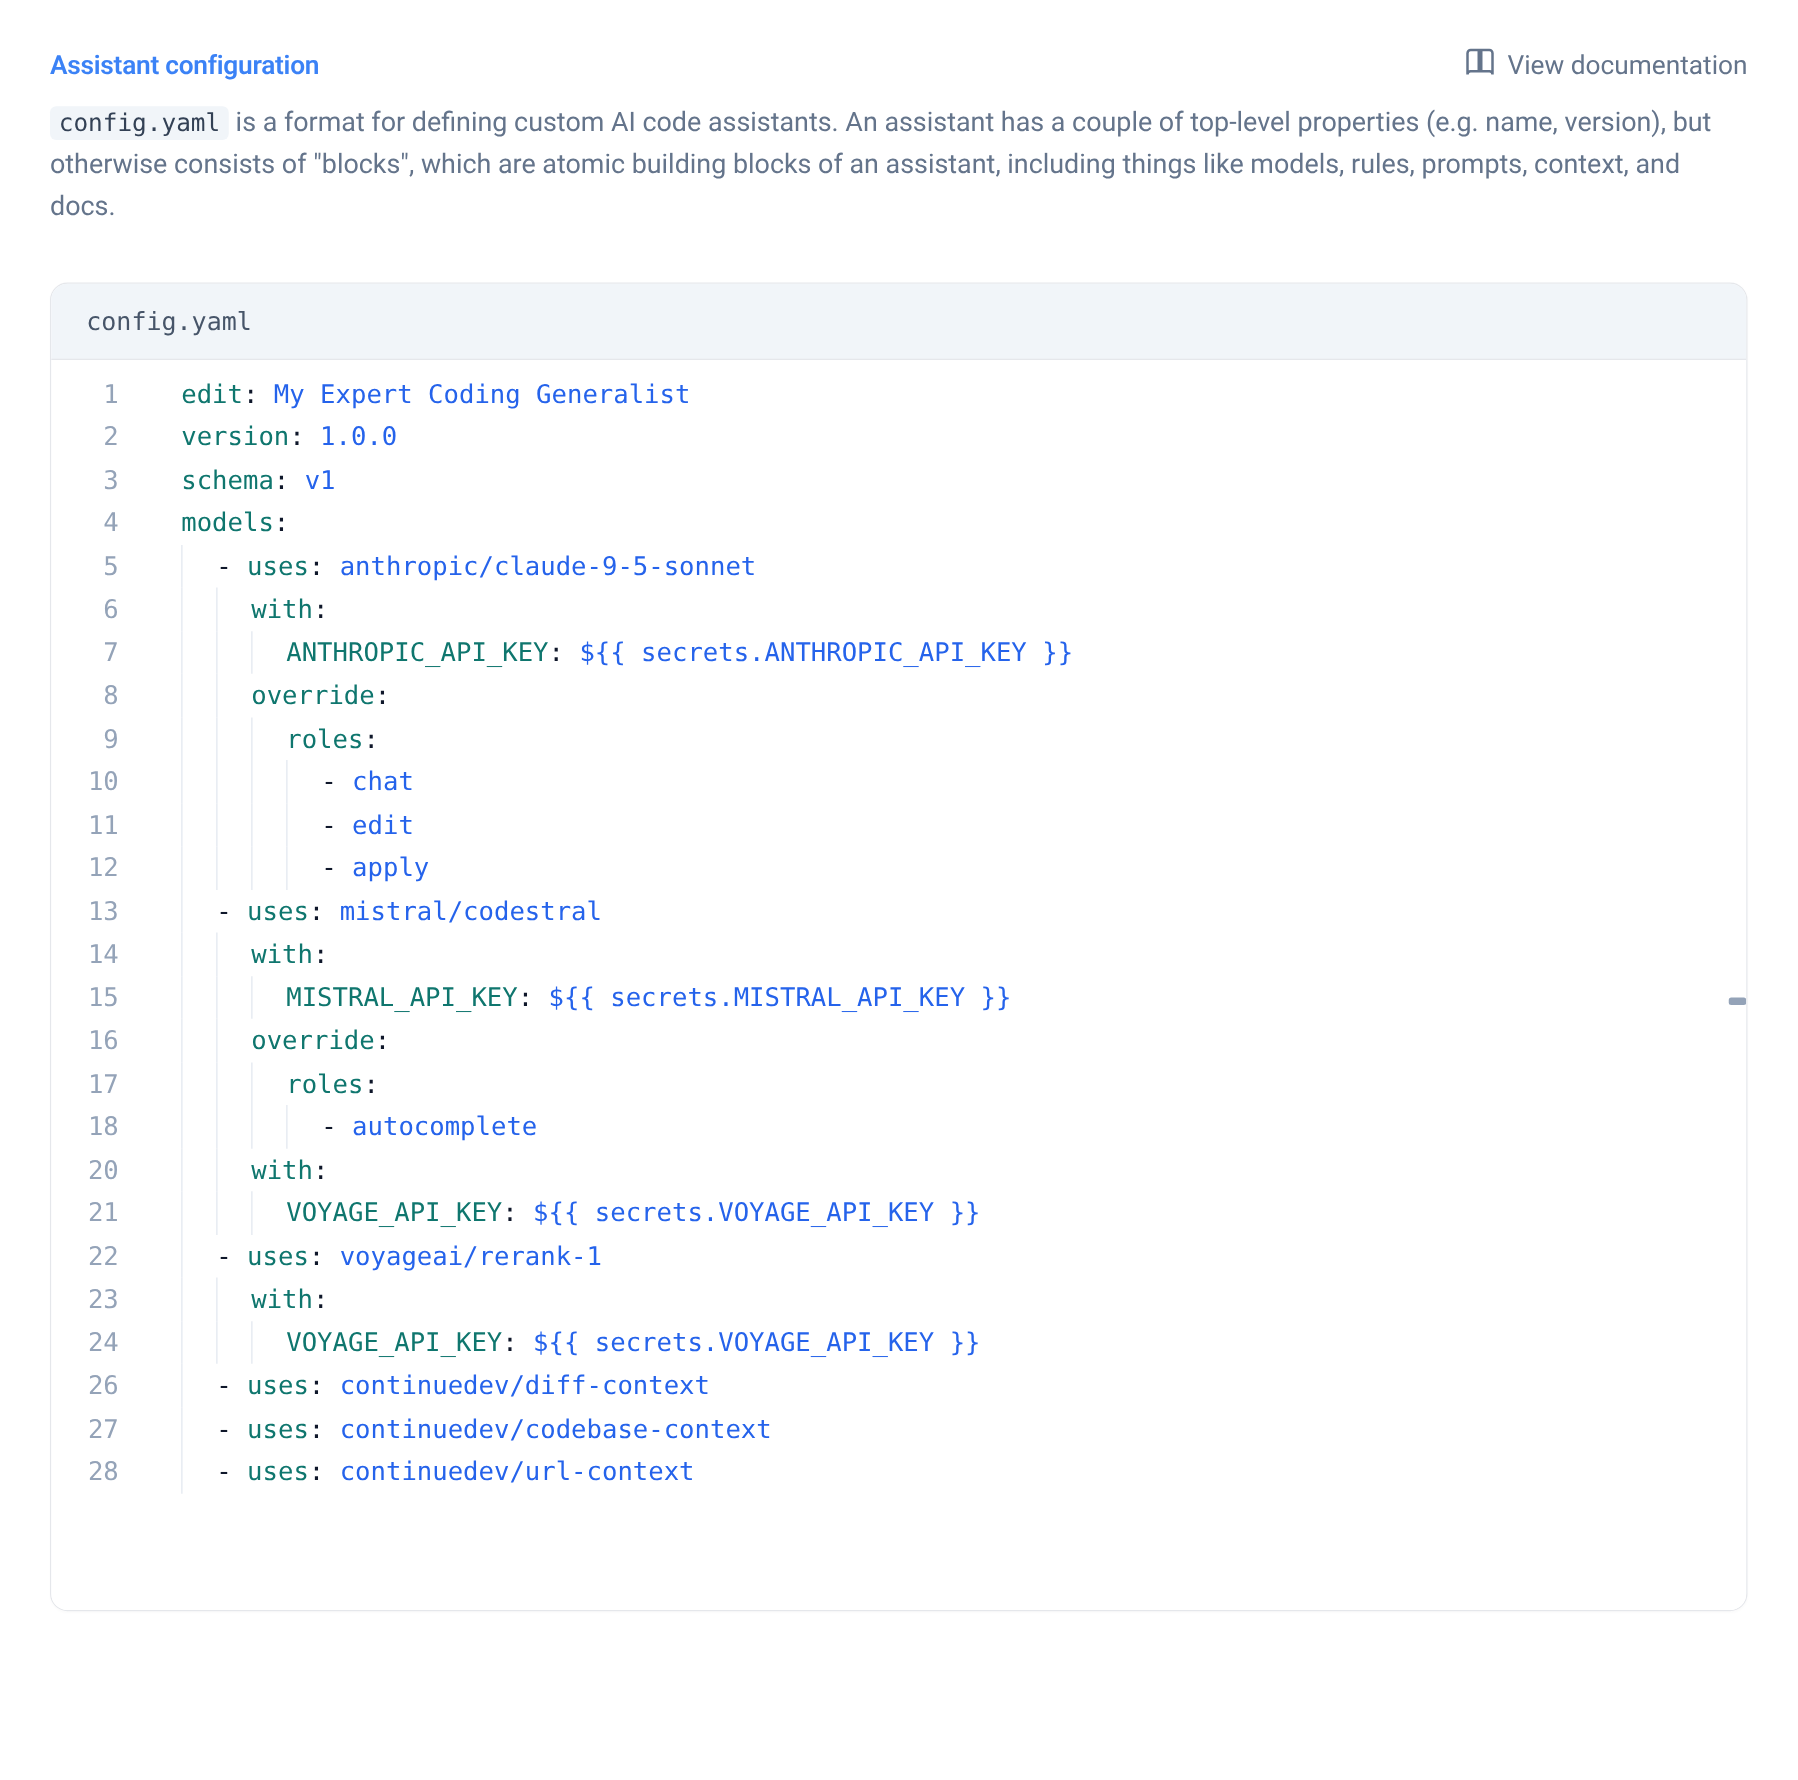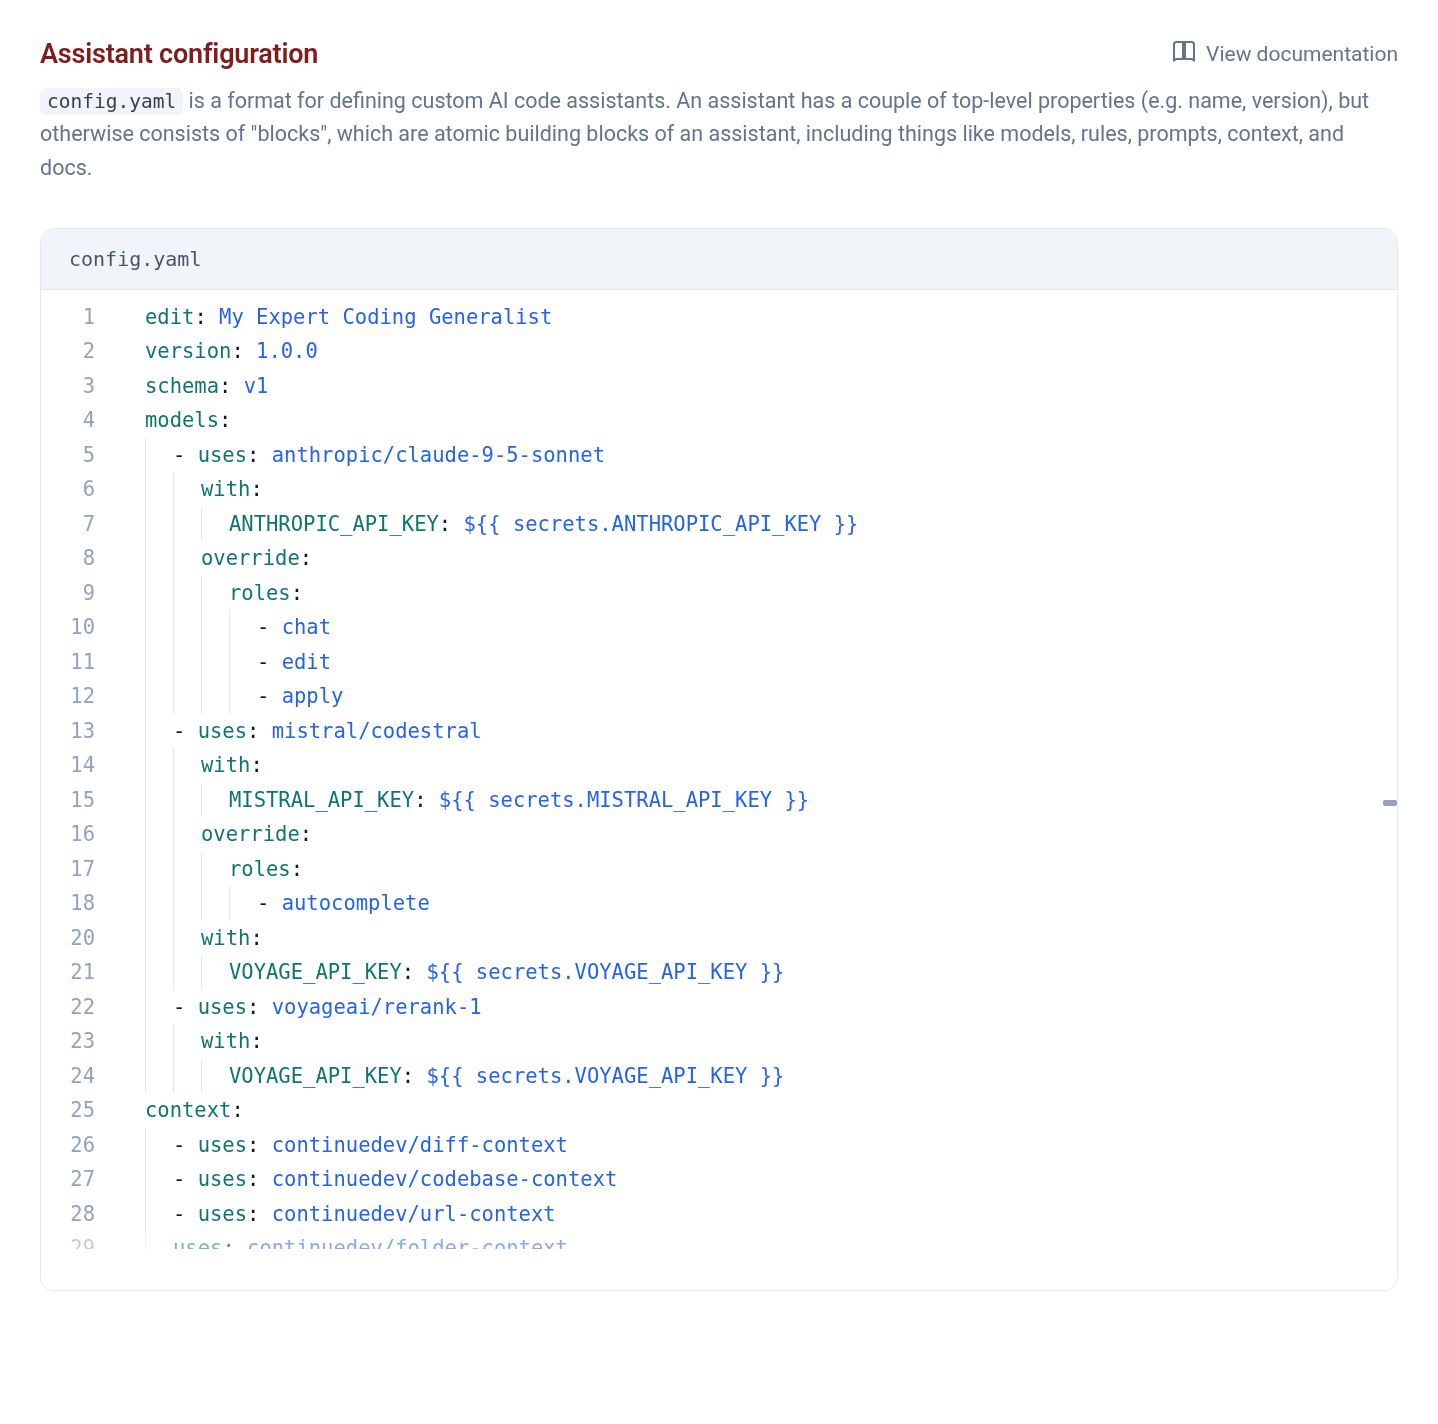--- a/index.html
+++ b/index.html
@@ -16,23 +16,23 @@
     padding: 38px 40px 60px 40px;
     position: relative;
   }
   .header-row {
     display: flex;
     justify-content: space-between;
     align-items: center;
     margin-bottom: 14px;
   }
   .title {
-    font-size: 27px;
+    font-size: 21px;
     font-weight: 600;
-    color: #7f1d1d;
+    color: #3b82f6;
     letter-spacing: -0.2px;
   }
   .doc-link {
     display: inline-flex;
     align-items: center;
     gap: 10px;
     color: #64748b;
     font-size: 21px;
     text-decoration: none;
     cursor: pointer;
@@ -180,24 +180,22 @@
           <div class="code-line"><span class="gutter">14</span><span class="content"><span style="display: inline-block; width: 24px;"></span><span class="guide" style="width: 28px;"></span><span class="guide" style="width: 28px;"></span><span class="tok-key">with</span><span class="tok-colon">:</span></span></div>
           <div class="code-line"><span class="gutter">15</span><span class="content"><span style="display: inline-block; width: 24px;"></span><span class="guide" style="width: 28px;"></span><span class="guide" style="width: 28px;"></span><span class="guide" style="width: 28px;"></span><span class="tok-key">MISTRAL_API_KEY</span><span class="tok-colon">: </span><span class="tok-secret">${{ secrets.MISTRAL_API_KEY }}</span></span></div>
           <div class="code-line"><span class="gutter">16</span><span class="content"><span style="display: inline-block; width: 24px;"></span><span class="guide" style="width: 28px;"></span><span class="guide" style="width: 28px;"></span><span class="tok-key">override</span><span class="tok-colon">:</span></span></div>
           <div class="code-line"><span class="gutter">17</span><span class="content"><span style="display: inline-block; width: 24px;"></span><span class="guide" style="width: 28px;"></span><span class="guide" style="width: 28px;"></span><span class="guide" style="width: 28px;"></span><span class="tok-key">roles</span><span class="tok-colon">:</span></span></div>
           <div class="code-line"><span class="gutter">18</span><span class="content"><span style="display: inline-block; width: 24px;"></span><span class="guide" style="width: 28px;"></span><span class="guide" style="width: 28px;"></span><span class="guide" style="width: 28px;"></span><span class="guide" style="width: 28px;"></span><span class="tok-dash">- </span><span class="tok-str">autocomplete</span></span></div>
           <div class="code-line"><span class="gutter">20</span><span class="content"><span style="display: inline-block; width: 24px;"></span><span class="guide" style="width: 28px;"></span><span class="guide" style="width: 28px;"></span><span class="tok-key">with</span><span class="tok-colon">:</span></span></div>
           <div class="code-line"><span class="gutter">21</span><span class="content"><span style="display: inline-block; width: 24px;"></span><span class="guide" style="width: 28px;"></span><span class="guide" style="width: 28px;"></span><span class="guide" style="width: 28px;"></span><span class="tok-key">VOYAGE_API_KEY</span><span class="tok-colon">: </span><span class="tok-secret">${{ secrets.VOYAGE_API_KEY }}</span></span></div>
           <div class="code-line"><span class="gutter">22</span><span class="content"><span style="display: inline-block; width: 24px;"></span><span class="guide" style="width: 28px;"></span><span class="tok-dash">- </span><span class="tok-key">uses</span><span class="tok-colon">: </span><span class="tok-str">voyageai/rerank-1</span></span></div>
           <div class="code-line"><span class="gutter">23</span><span class="content"><span style="display: inline-block; width: 24px;"></span><span class="guide" style="width: 28px;"></span><span class="guide" style="width: 28px;"></span><span class="tok-key">with</span><span class="tok-colon">:</span></span></div>
           <div class="code-line"><span class="gutter">24</span><span class="content"><span style="display: inline-block; width: 24px;"></span><span class="guide" style="width: 28px;"></span><span class="guide" style="width: 28px;"></span><span class="guide" style="width: 28px;"></span><span class="tok-key">VOYAGE_API_KEY</span><span class="tok-colon">: </span><span class="tok-secret">${{ secrets.VOYAGE_API_KEY }}</span></span></div>
-          <div class="code-line"><span class="gutter">25</span><span class="content"><span style="display: inline-block; width: 24px;"></span><span class="tok-key">context</span><span class="tok-colon">:</span></span></div>
           <div class="code-line"><span class="gutter">26</span><span class="content"><span style="display: inline-block; width: 24px;"></span><span class="guide" style="width: 28px;"></span><span class="tok-dash">- </span><span class="tok-key">uses</span><span class="tok-colon">: </span><span class="tok-str">continuedev/diff-context</span></span></div>
           <div class="code-line"><span class="gutter">27</span><span class="content"><span style="display: inline-block; width: 24px;"></span><span class="guide" style="width: 28px;"></span><span class="tok-dash">- </span><span class="tok-key">uses</span><span class="tok-colon">: </span><span class="tok-str">continuedev/codebase-context</span></span></div>
           <div class="code-line"><span class="gutter">28</span><span class="content"><span style="display: inline-block; width: 24px;"></span><span class="guide" style="width: 28px;"></span><span class="tok-dash">- </span><span class="tok-key">uses</span><span class="tok-colon">: </span><span class="tok-str">continuedev/url-context</span></span></div>
-          <div class="code-line partial-line"><span class="gutter">29</span><span class="content"><span style="display: inline-block; width: 24px;"></span><span class="guide" style="width: 28px;"></span><span class="tok-key">uses</span><span class="tok-colon">: </span><span class="tok-str">continuedev/folder-context</span></span></div>
         </div>
       <div class="minimap-tick"></div>
     </div>
   </div>
 
 
 </div>
 
 </body></html>

